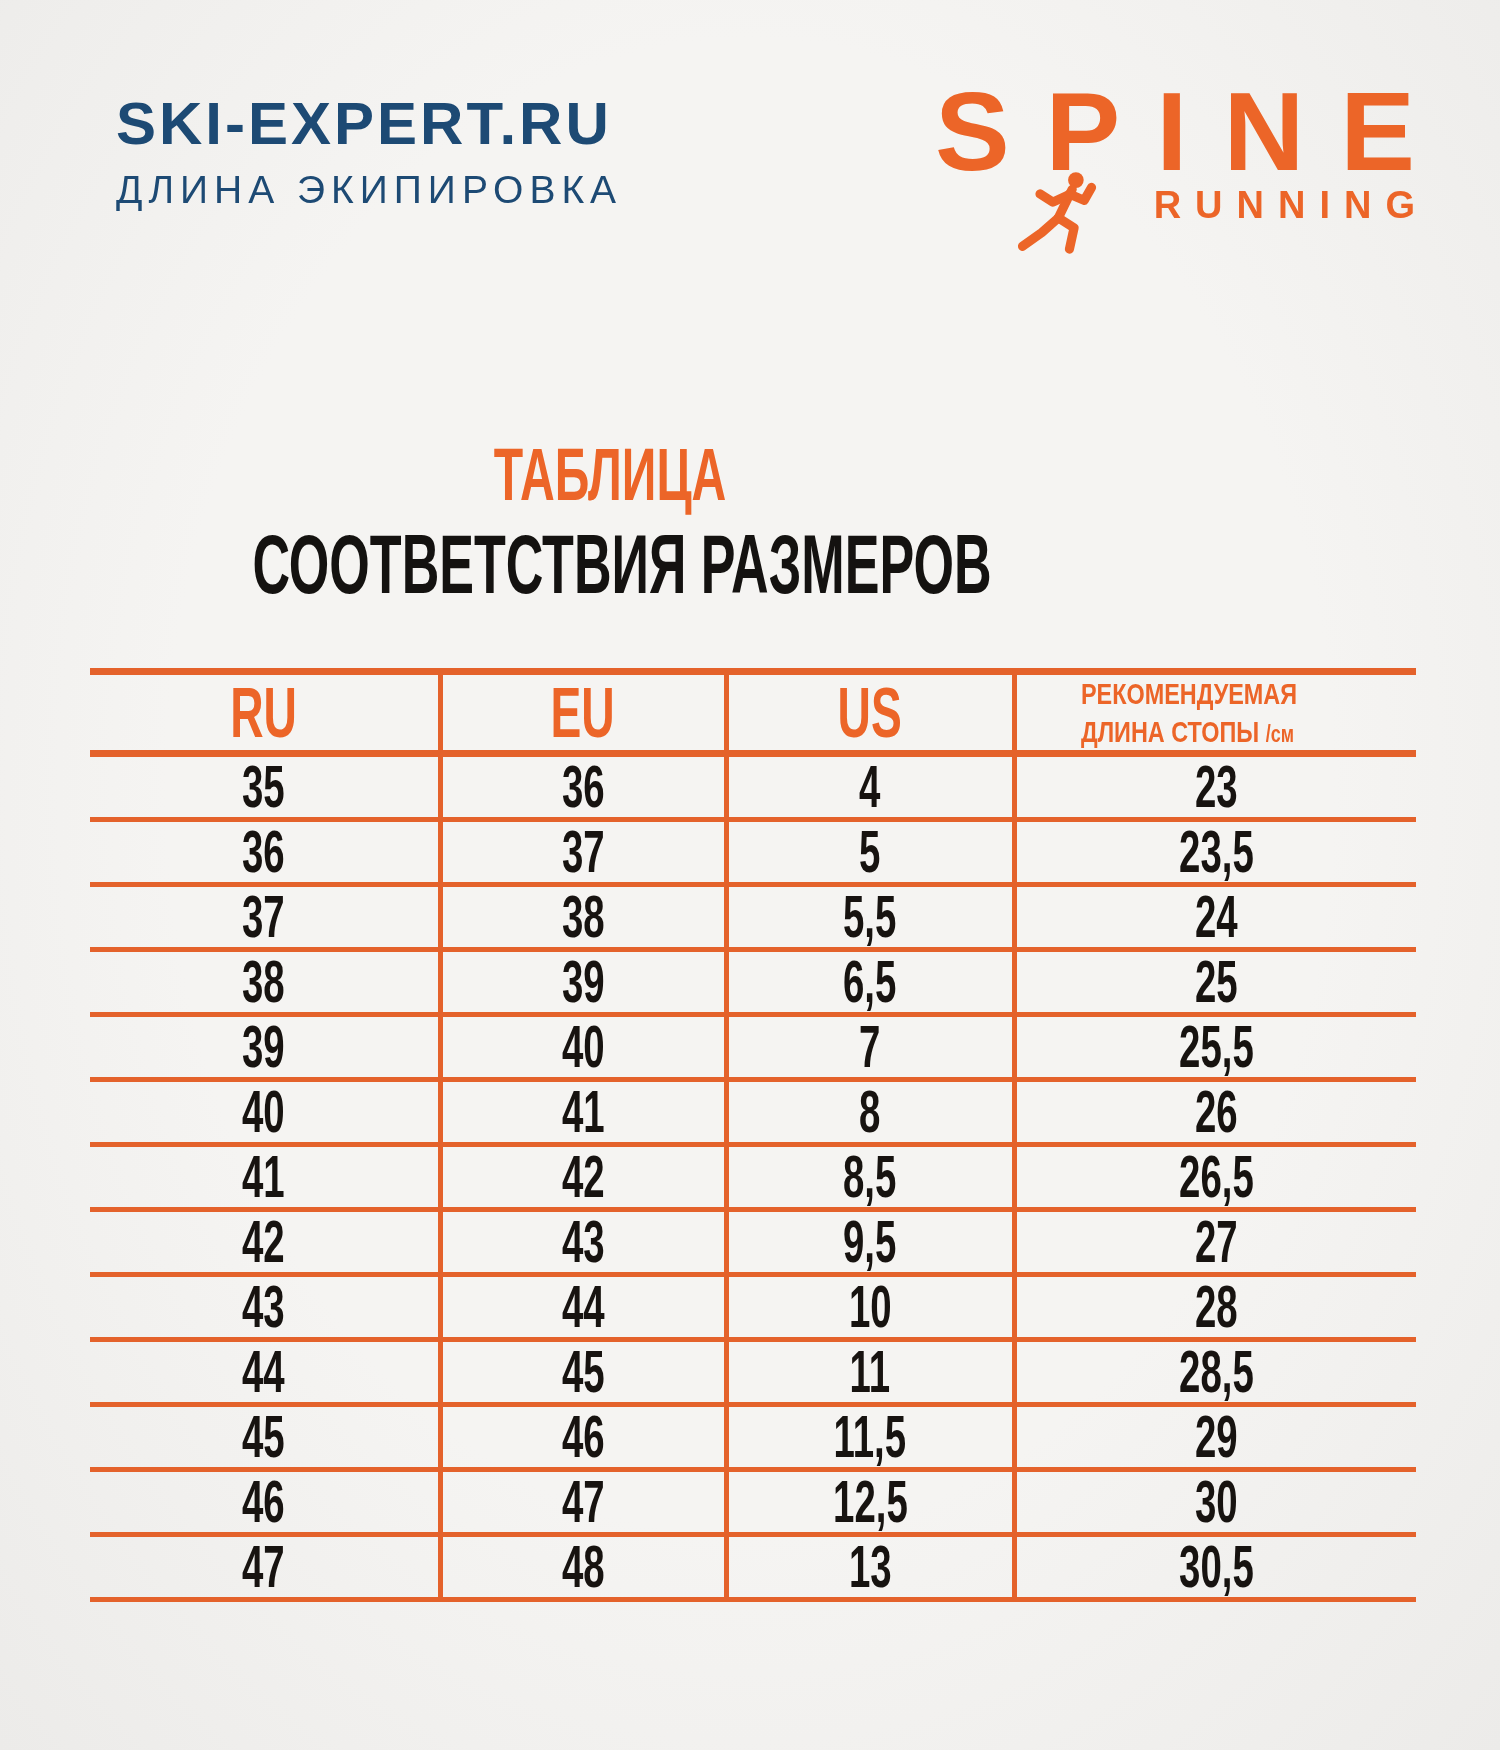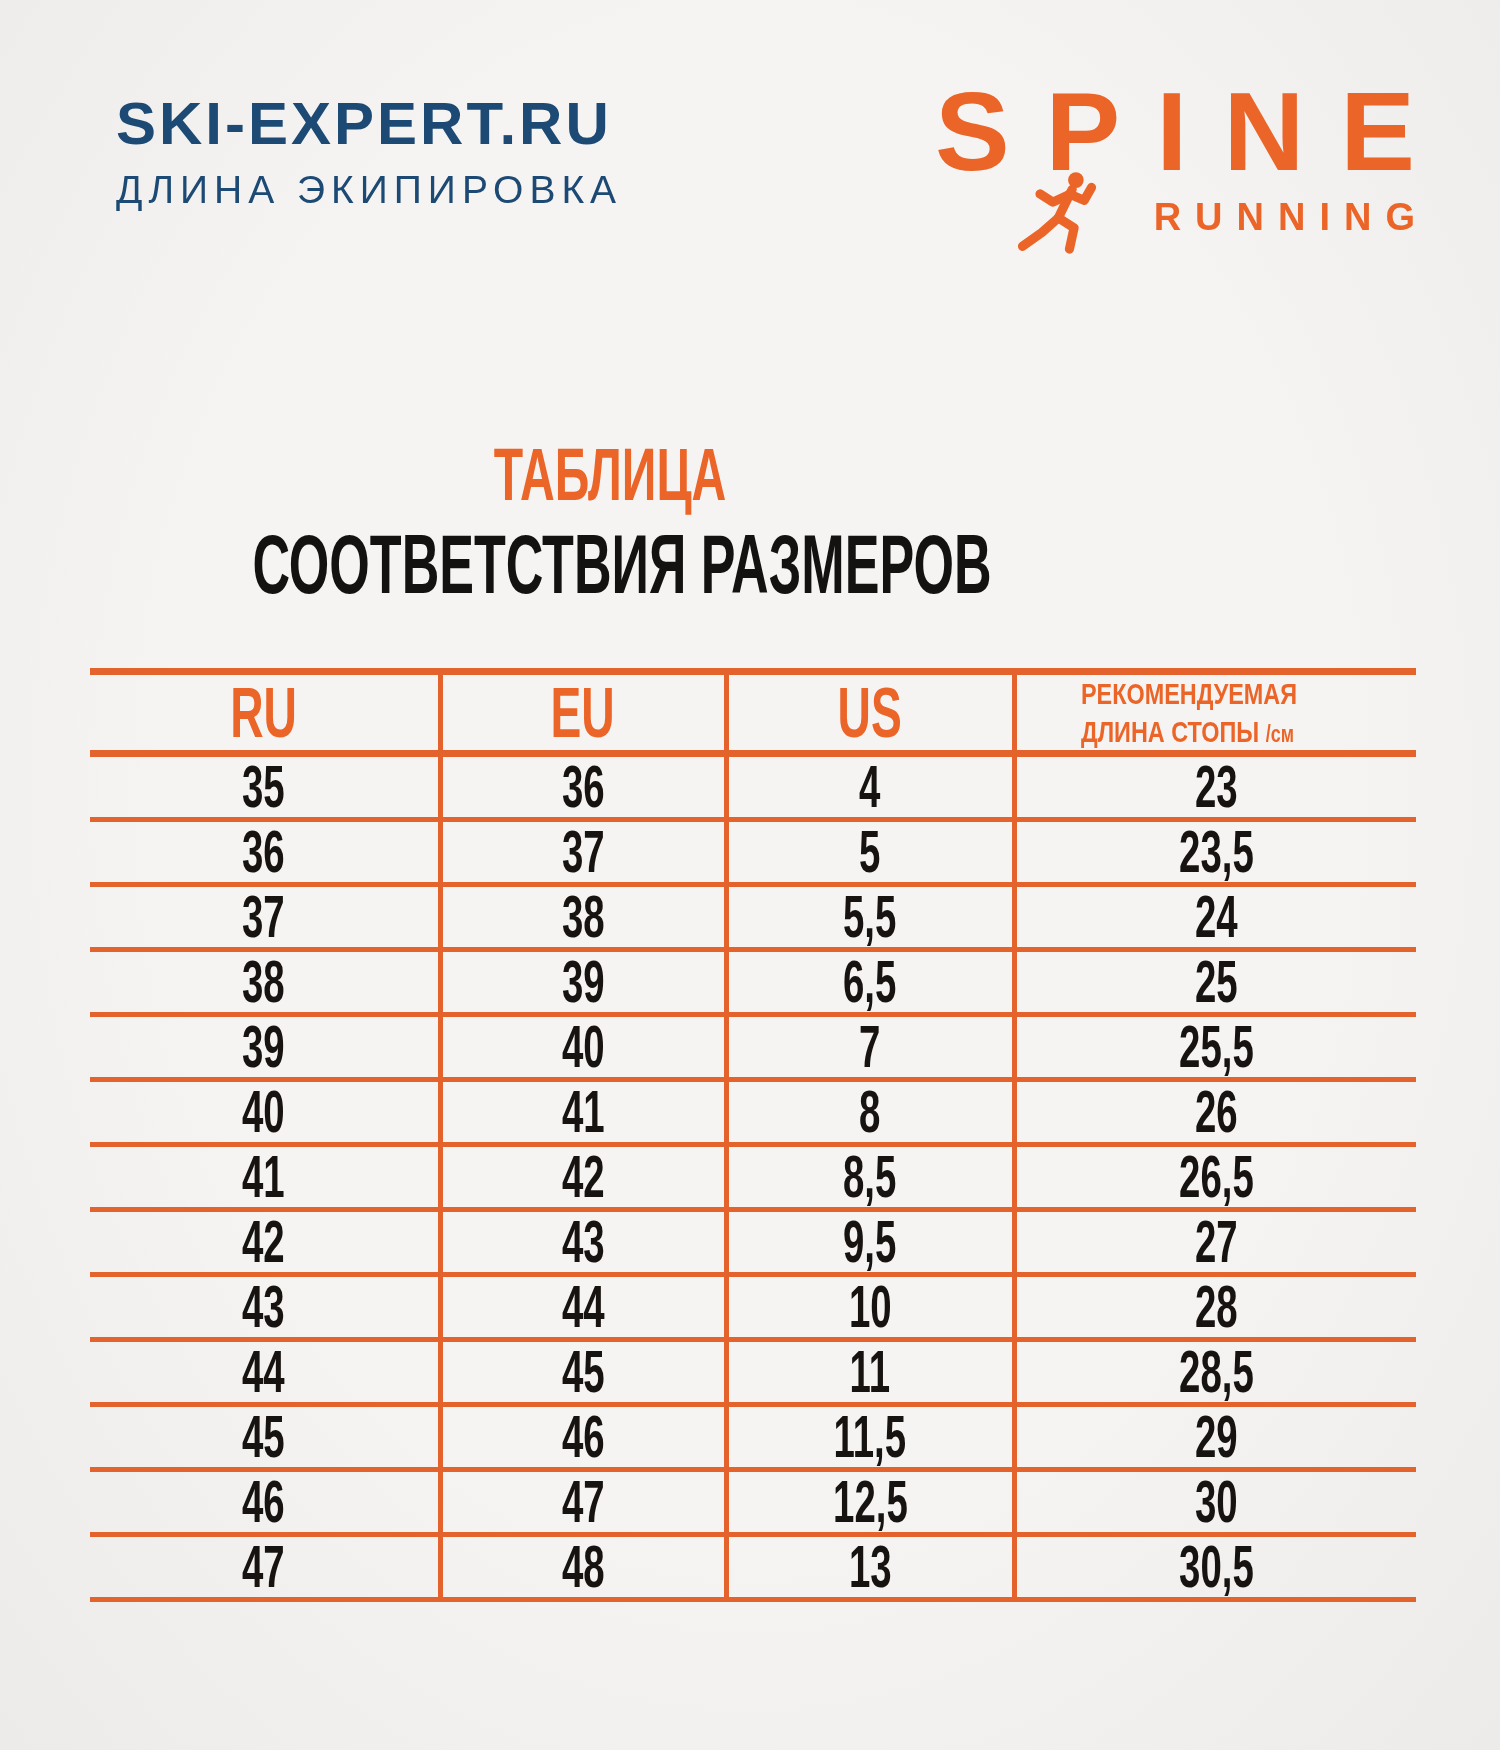--- a/index.html
+++ b/index.html
@@ -25,21 +25,21 @@
   .site-title{font-size:60px;font-weight:bold;letter-spacing:3px;line-height:1;}
   .site-sub{margin-top:16px;font-size:39px;letter-spacing:6px;line-height:1;}
 
   .spine-logo{position:absolute;left:855px;top:86px;width:560px;height:180px;color:var(--orange);}
   .spine-word{
     position:absolute;right:0;top:0;line-height:0.82;
     font-size:112px;font-weight:bold;letter-spacing:36px;margin-right:-36px;
   }
   .runner-icon{position:absolute;left:160px;top:84px;width:96px;height:92px;}
   .spine-sub{
-    position:absolute;right:0;top:112px;line-height:1;
+    position:absolute;right:0;top:100px;line-height:1;
     font-size:38px;font-weight:bold;letter-spacing:14px;margin-right:-14px;
   }
 
   
   .title-block{position:absolute;left:0;top:438px;width:1220px;text-align:center;}
   .title-l1{font-size:74px;font-weight:bold;color:var(--orange);line-height:1;}
   .title-l2{font-size:84px;font-weight:bold;color:#141210;line-height:1;margin-top:10px;padding-left:24px;}
   .cndT1{display:inline-block;transform:scaleX(0.65);transform-origin:50% 50%;}
   .cndT2{display:inline-block;transform:scaleX(0.62);transform-origin:50% 50%;}
 

